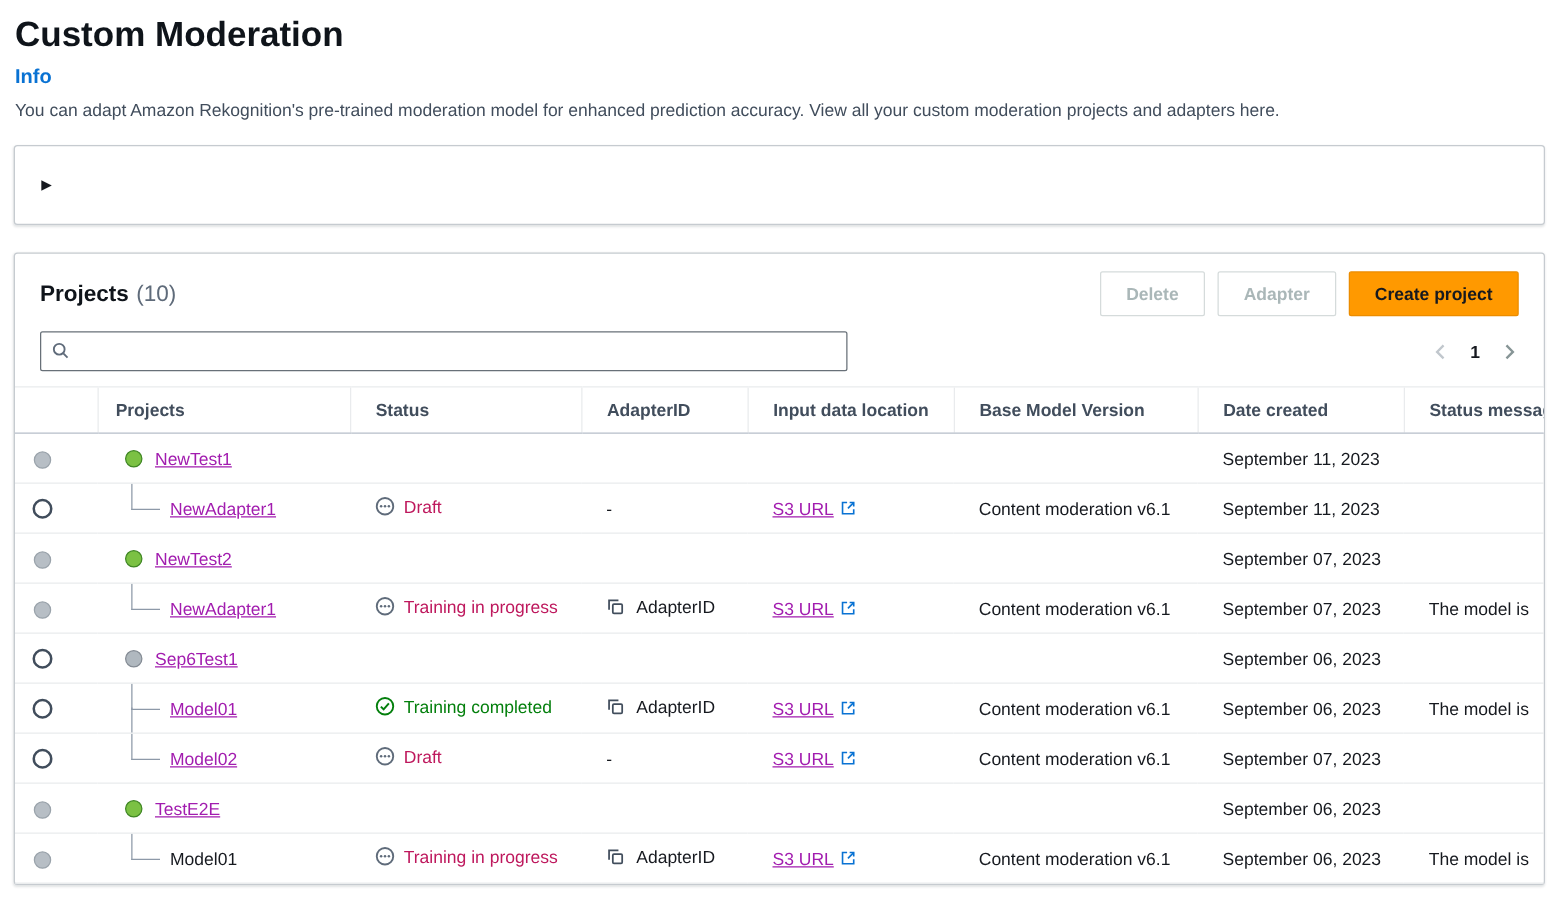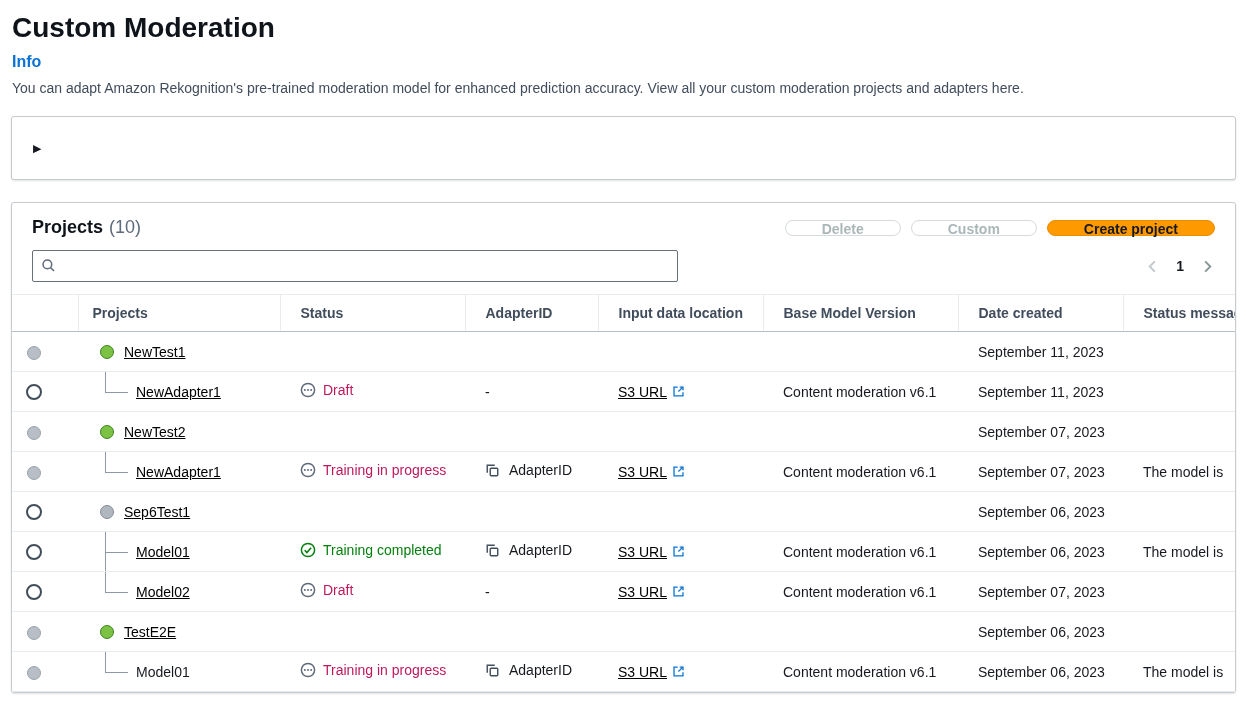--- a/index.html
+++ b/index.html
@@ -31,22 +31,22 @@
   .caret { font-size:11px; color:#16191f; line-height:1; }
   .expander-title { font-size:17px; font-weight:700; color:#0f141a; margin:0; }
 
   
   .panel { margin-top:22px; }
   .panel-head { display:flex; justify-content:space-between; align-items:center; padding:14px 20px 4px 20px; }
   .ph-title { font-size:18px; font-weight:700; color:#0f141a; }
   .ph-count { font-size:18px; font-weight:400; color:#5f6b7a; margin-left:6px; }
   .actions { display:flex; gap:10px; }
   button.btn {
-    height:16px; padding:0 36px; font-size:14px; font-weight:700;
-    border-radius:14px; font-family:inherit; cursor:pointer;
+    height:36px; padding:0 20px; font-size:14px; font-weight:700;
+    border-radius:2px; font-family:inherit; cursor:pointer;
     background:#fff; border:1px solid #545b64; color:#545b64;
   }
   button.btn:disabled { border-color:#d5dbdb; color:#aab7b8; cursor:default; }
   button.btn.primary { background:#ff9900; border:1px solid #eb8c00; color:#16191f; }
 
   .toolbar { display:flex; justify-content:space-between; align-items:center; padding:8px 20px 12px 20px; }
   .search { position:relative; width:646px; }
   .search input {
     width:100%; height:32px; box-sizing:border-box;
     border:1px solid #687078; border-radius:2px;
@@ -86,21 +86,21 @@
   .dot { display:inline-block; width:12px; height:12px; border-radius:50%; box-sizing:content-box; margin:0 10px 0 22px; vertical-align:middle; }
   .dot.green { background:#7bc143; border:1px solid #3f8624; }
   .dot.gray  { background:#b0b8bf; border:1px solid #848b94; }
 
   
   .tree { position:absolute; left:27px; top:0; width:22px; height:20px; border-left:1px solid #8d99a8; border-bottom:1px solid #8d99a8; }
   .tree.mid::after { content:""; position:absolute; left:-1px; top:19px; width:1px; height:21px; background:#8d99a8; }
 
   .name { vertical-align:middle; }
   .name.adapter { margin-left:58px; display:inline-block; }
-  a.link { color:#000000; text-decoration:underline; cursor:pointer; }
+  a.link { color:#a21caf; text-decoration:underline; cursor:pointer; }
   .name.adapter:not(.link) { color:#16191f; }
 
   
   .status { display:inline-flex; align-items:center; gap:7px; }
   .sticon { line-height:0; }
   .status.pending .sttext { color:#be185d; }
   .status.success .sttext { color:#037f0c; }
 
   
   .aid { display:inline-flex; align-items:center; gap:9px; }
@@ -129,21 +129,21 @@
   </section>
 
   <section class="card panel">
 
     <div class="panel-head">
       <div>
         <span class="ph-title">Projects</span><span class="ph-count">(10)</span>
       </div>
       <div class="actions">
         <button class="btn" disabled="">Delete</button>
-        <button class="btn" disabled="">Custom</button>
+        <button class="btn" disabled="">Adapter</button>
         <button class="btn primary">Create project</button>
       </div>
     </div>
 
     <div class="toolbar">
       <div class="search">
         <span class="sicon">
           <svg width="15" height="15" viewBox="0 0 16 16">
               <circle cx="6.8" cy="6.8" r="4.6" fill="none" stroke="#5f6b7a" stroke-width="1.6"></circle>
               <path d="M10.3 10.3l3.6 3.6" stroke="#5f6b7a" stroke-width="1.6"></path>

